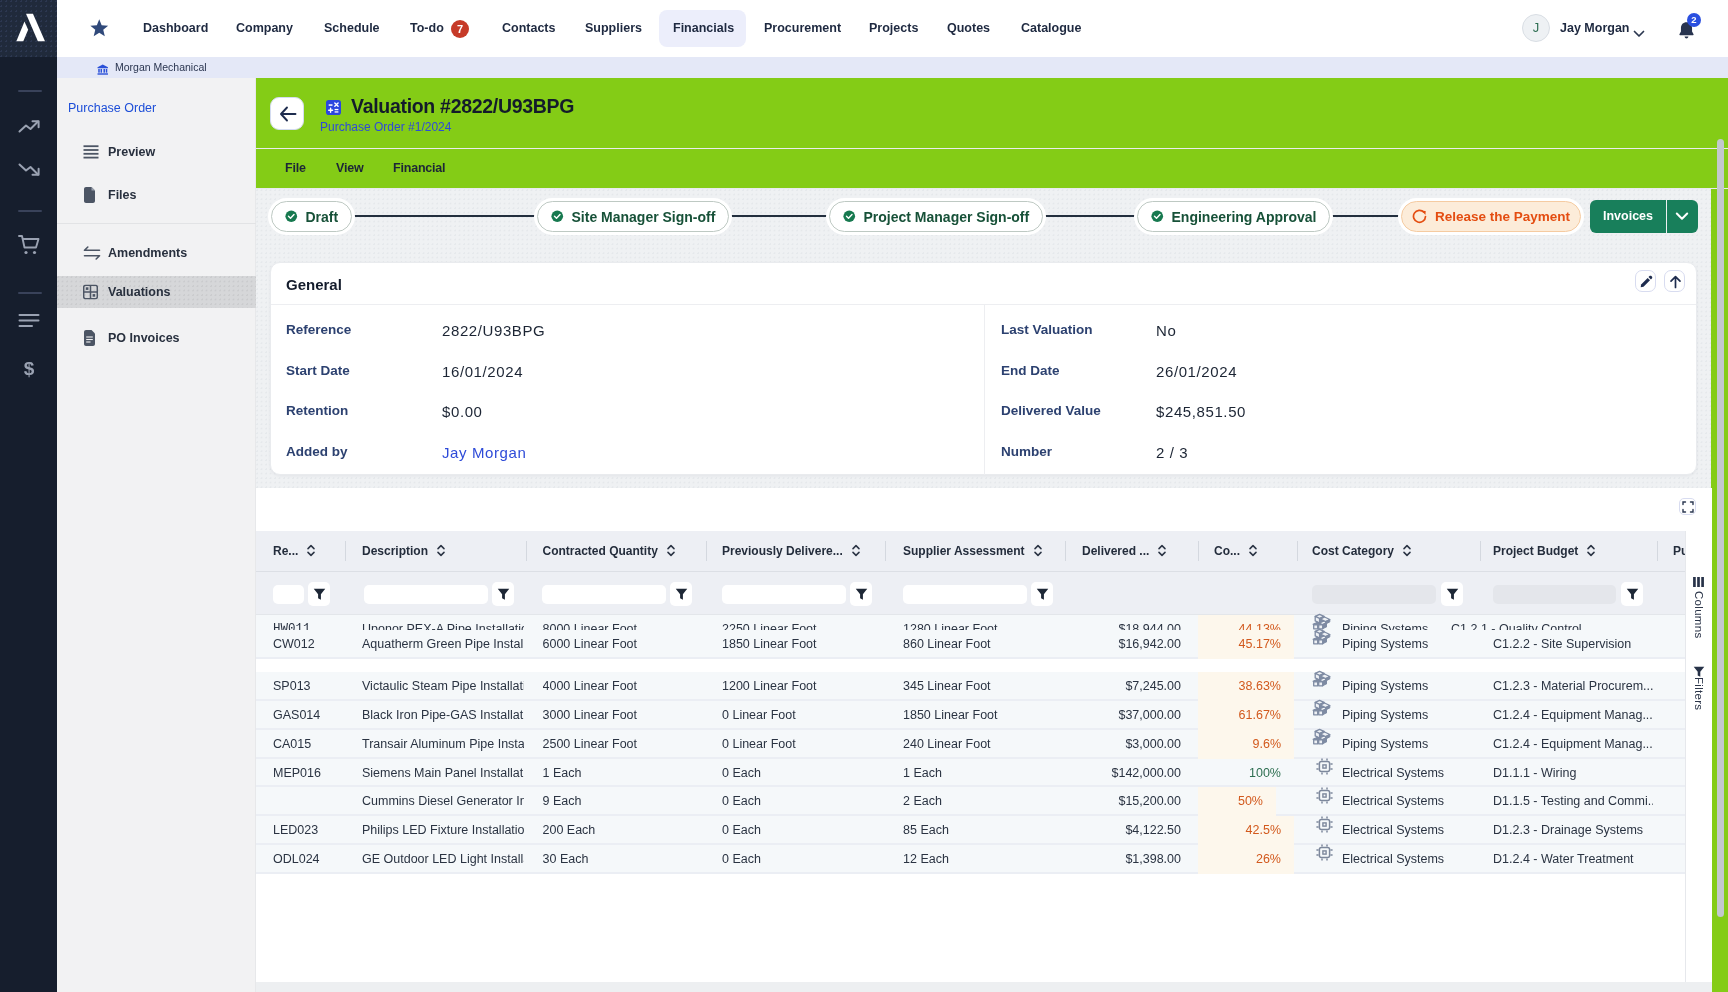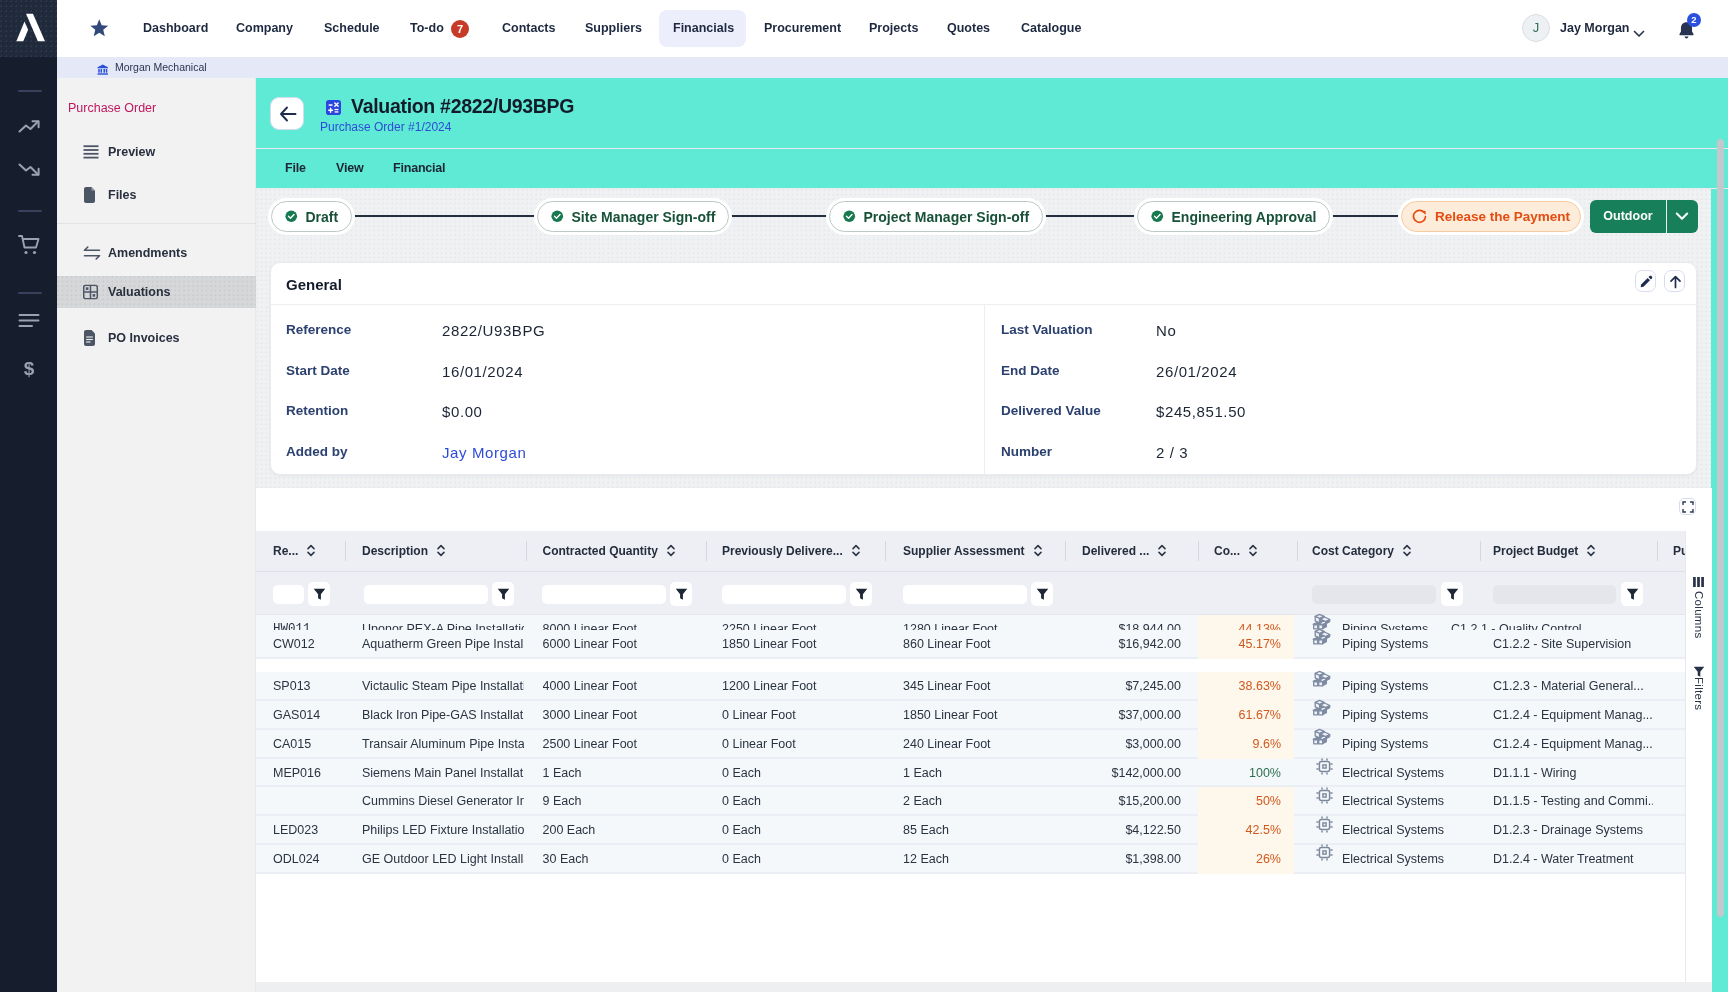--- a/index.html
+++ b/index.html
@@ -15,27 +15,27 @@
 #bell { position:absolute; left:1678px; top:21px; }
 #bellbadge { position:absolute; left:1687px; top:13px; width:14px; height:14px; border-radius:50%; background:#2b50e0; color:#fff; font-size:9.5px; font-weight:700; text-align:center; line-height:14px; z-index:2; }
 #star { position:absolute; left:90px; top:19px; }
 #crumb { position:absolute; left:57px; top:57px; width:1671px; height:21px; background:#e4e8f7; z-index:4; }
 #crumb .bk { position:absolute; left:40px; top:4.5px; }
 #crumb .tx { position:absolute; left:58px; top:0; height:21px; line-height:21px; font-size:10.5px; color:#2a3550; font-weight:400; }
 #rail { position:absolute; left:0; top:57px; width:57px; height:935px; background:#161e2d; }
 .rail-div { position:absolute; left:18px; width:24px; height:2px; background:#39425a; border-radius:1px; }
 .ricon { position:absolute; left:50%; transform:translateX(-50%); }
 #sidebar { position:absolute; left:57px; top:78px; width:199px; height:914px; background:#f2f2f3; border-right:1px solid #e7e8ea; }
-#sidebar .title { position:absolute; left:11px; top:23px; font-size:12.5px; color:#be185d; font-weight:400; }
+#sidebar .title { position:absolute; left:11px; top:23px; font-size:12.5px; color:#1d4ed8; font-weight:400; }
 .sideitem { position:absolute; left:0; width:174px; height:32px; }
 .sideitem .txt { position:absolute; left:51px; top:50%; transform:translateY(-50%); font-size:12.5px; color:#28303e; font-weight:700; }
 .sideitem svg { position:absolute; left:26px; top:50%; transform:translateY(-50%); }
 #sel { position:absolute; left:0; top:198px; width:199px; height:32px; background:#d6d7d9; background-image:radial-gradient(circle at 1.2px 1.2px, #c7c8cb 0.8px, transparent 0.9px); background-size:4.5px 4.5px; }
 #side-div { position:absolute; left:0; top:145px; width:199px; height:1px; background:#e2e3e5; }
-#main { position:absolute; left:256px; top:78px; width:1472px; height:914px; background:#5eead4; }
+#main { position:absolute; left:256px; top:78px; width:1472px; height:914px; background:#84cc16; }
 #backbtn { position:absolute; left:14px; top:19px; width:34px; height:33px; border:1px solid #d4dcf0; border-radius:9px; background:#fff; }
 #vicon { position:absolute; left:70px; top:21.5px; width:15px; height:15px; }
 #title { position:absolute; left:95px; top:17px; font-size:19.5px; font-weight:700; color:#131b2b; letter-spacing:-0.3px; }
 #polink { position:absolute; left:64px; top:42px; font-size:12px; font-weight:400; color:#2e4bd8; }
 #hdiv1 { position:absolute; left:0; top:70px; width:1472px; height:1px; background:#e9ebee; }
 .menuitem { position:absolute; top:71px; height:39px; line-height:39px; font-size:12.5px; font-weight:600; color:#1d2637; letter-spacing:-0.2px; }
 #hdiv2 { position:absolute; left:0; top:110px; width:1472px; height:1px; background:#e9ebee; }
 #greyzone { position:absolute; left:0; top:111px; width:1455px; height:299px; background:#eff1f3; background-image:radial-gradient(circle at 1.2px 1.2px, #e2e5e9 0.75px, transparent 0.85px); background-size:4.5px 4.5px; }
 .pill { position:absolute; top:123px; height:31px; border:1px solid #bec9c3; border-radius:16px; background:#fff; display:flex; align-items:center; padding:0 13px; gap:8px; font-size:14px; font-weight:700; color:#175138; z-index:2; box-shadow:0 0 0 3px #fff; }
 .pline { position:absolute; top:137px; height:2px; background:#232f3e; z-index:1; }
@@ -113,21 +113,21 @@
         <path d="M4.2 7.6 L6.6 9.9 L10.8 5.4" fill="none" stroke="#fff" stroke-width="1.7" stroke-linecap="round" stroke-linejoin="round"></path>
       </svg>Project Manager Sign-off</div>
 <div class="pill" style="left:881px;"><svg width="12.5" height="12.5" viewBox="0 0 15 15">
         <circle cx="7.5" cy="7.5" r="7" fill="#17794f"></circle>
         <path d="M4.2 7.6 L6.6 9.9 L10.8 5.4" fill="none" stroke="#fff" stroke-width="1.7" stroke-linecap="round" stroke-linejoin="round"></path>
       </svg>Engineering Approval</div>
   <div id="release"><svg width="15" height="15" viewBox="0 0 15 15">
         <path d="M11.9 3.2 A6 6 0 1 0 13.5 7.5" fill="none" stroke="#e44d11" stroke-width="1.7" stroke-linecap="round"></path>
         <path d="M9.4 2.2 L13.3 1.6 L13.9 5.5 Z" fill="#e44d11" transform="rotate(12 11.6 3.5)"></path>
       </svg>Release the Payment</div>
-  <div id="approve">Outdoor</div>
+  <div id="approve">Invoices</div>
   <div id="approve2">
       <svg width="14" height="9" viewBox="0 0 14 9" style="position:absolute;left:8px;top:12px;">
         <path d="M1.8 1.5 L7 6.8 L12.2 1.5" fill="none" stroke="#fff" stroke-width="2" stroke-linecap="round" stroke-linejoin="round"></path>
       </svg>
     </div>
   <div id="card">
     <h3>General</h3>
     <div class="hdrline"></div>
     <div class="vline"></div>
     <div class="flabel" style="left:15px; top:59px;">Reference</div>
@@ -325,21 +325,21 @@
                   <path d="M12 3.4 L7.6 5.5 L7.6 10 L12 7.9 Z" fill="#7e8ba3" stroke="#7e8ba3" stroke-width="1.3"></path>
                   <path d="M12.6 4 L17.8 6.5 L13.6 8.6 L8.4 6.1 Z" fill="#eef1f5" stroke="#7e8ba3" stroke-width="1.3"></path>
                   <path d="M17.8 6.5 L13.6 8.6 L13.6 11 L17.8 8.9 Z" fill="#7e8ba3" stroke="#7e8ba3" stroke-width="1"></path>
                   <path d="M1.1 11.3 L5.5 9.2 L9.9 11.3 L5.5 13.4 Z" fill="#7e8ba3" stroke="#7e8ba3" stroke-width="1.2"></path>
                   <path d="M10.4 11.5 L14.4 9.6 L14.4 13.8 L10.4 15.7 Z" fill="#7e8ba3" stroke="#7e8ba3" stroke-width="1.2"></path>
                   <rect x="1.7" y="11.9" width="4" height="3.9" fill="#eef1f5" stroke="#7e8ba3" stroke-width="1.3"></rect>
                   <rect x="6.7" y="11.9" width="4" height="3.9" fill="#eef1f5" stroke="#7e8ba3" stroke-width="1.3"></rect>
                 </g>
               </svg></span></div>
 <div class="gcell" style="left:1086px; width:134px;">Piping Systems</div>
-<div class="gcell" style="left:1237px; width:160px;">C1.2.3 - Material General...</div>
+<div class="gcell" style="left:1237px; width:160px;">C1.2.3 - Material Procurem...</div>
 </div>
 <div class="grow even" style="top:170.22px;">
 <div class="gcell" style="left:17px; width:69px;">GAS014</div>
 <div class="gcell" style="left:106px; width:161.5px;">Black Iron Pipe-GAS Installation</div>
 <div class="gcell" style="left:286.5px; width:160.5px;">3000 Linear Foot</div>
 <div class="gcell" style="left:466px; width:159px;">0 Linear Foot</div>
 <div class="gcell" style="left:647px; width:158px;">1850 Linear Foot</div>
 <div class="gcell" style="left:809px; width:116px; text-align:right;">$37,000.00</div>
 <div class="gcell pctcell" style="left:942px; width:96px;">61.67%</div>
 <div class="gcell" style="left:1056px; width:24px; overflow:visible;"><span style="display:inline-block;vertical-align:middle;margin-top:-4px;"><svg width="21" height="19" viewBox="0 0 21 19">
@@ -409,21 +409,21 @@
 <div class="gcell" style="left:1086px; width:134px;">Electrical Systems</div>
 <div class="gcell" style="left:1237px; width:160px;">D1.1.1 - Wiring</div>
 </div>
 <div class="grow odd" style="top:256.44px;">
 <div class="gcell" style="left:17px; width:69px;margin-top:39px;">GEN020</div>
 <div class="gcell" style="left:106px; width:161.5px;">Cummins Diesel Generator Insta</div>
 <div class="gcell" style="left:286.5px; width:160.5px;">9 Each</div>
 <div class="gcell" style="left:466px; width:159px;">0 Each</div>
 <div class="gcell" style="left:647px; width:158px;">2 Each</div>
 <div class="gcell" style="left:809px; width:116px; text-align:right;">$15,200.00</div>
-<div class="gcell pctcell" style="left:942px; width:96px;">50%</div>
+<div class="gcell pctcell" style="left:942px; width:78px;">50%</div>
 <div class="gcell" style="left:1060px; width:24px; overflow:visible;"><span style="display:inline-block;vertical-align:middle;margin-top:-4px;"><svg width="17" height="17" viewBox="0 0 17 17">
                 <g fill="none" stroke="#7d889c" stroke-width="1.5">
                   <rect x="3.4" y="3.4" width="10.2" height="10.2" rx="2"></rect>
                   <rect x="6.9" y="6.9" width="3.2" height="3.2" stroke-width="1.4"></rect>
                 </g>
                 <g stroke="#7d889c" stroke-width="1.5">
                   <line x1="6" y1="0.4" x2="6" y2="2.6"></line>
                   <line x1="11" y1="0.4" x2="11" y2="2.6"></line>
                   <line x1="6" y1="14.4" x2="6" y2="16.6"></line>
                   <line x1="11" y1="14.4" x2="11" y2="16.6"></line>

